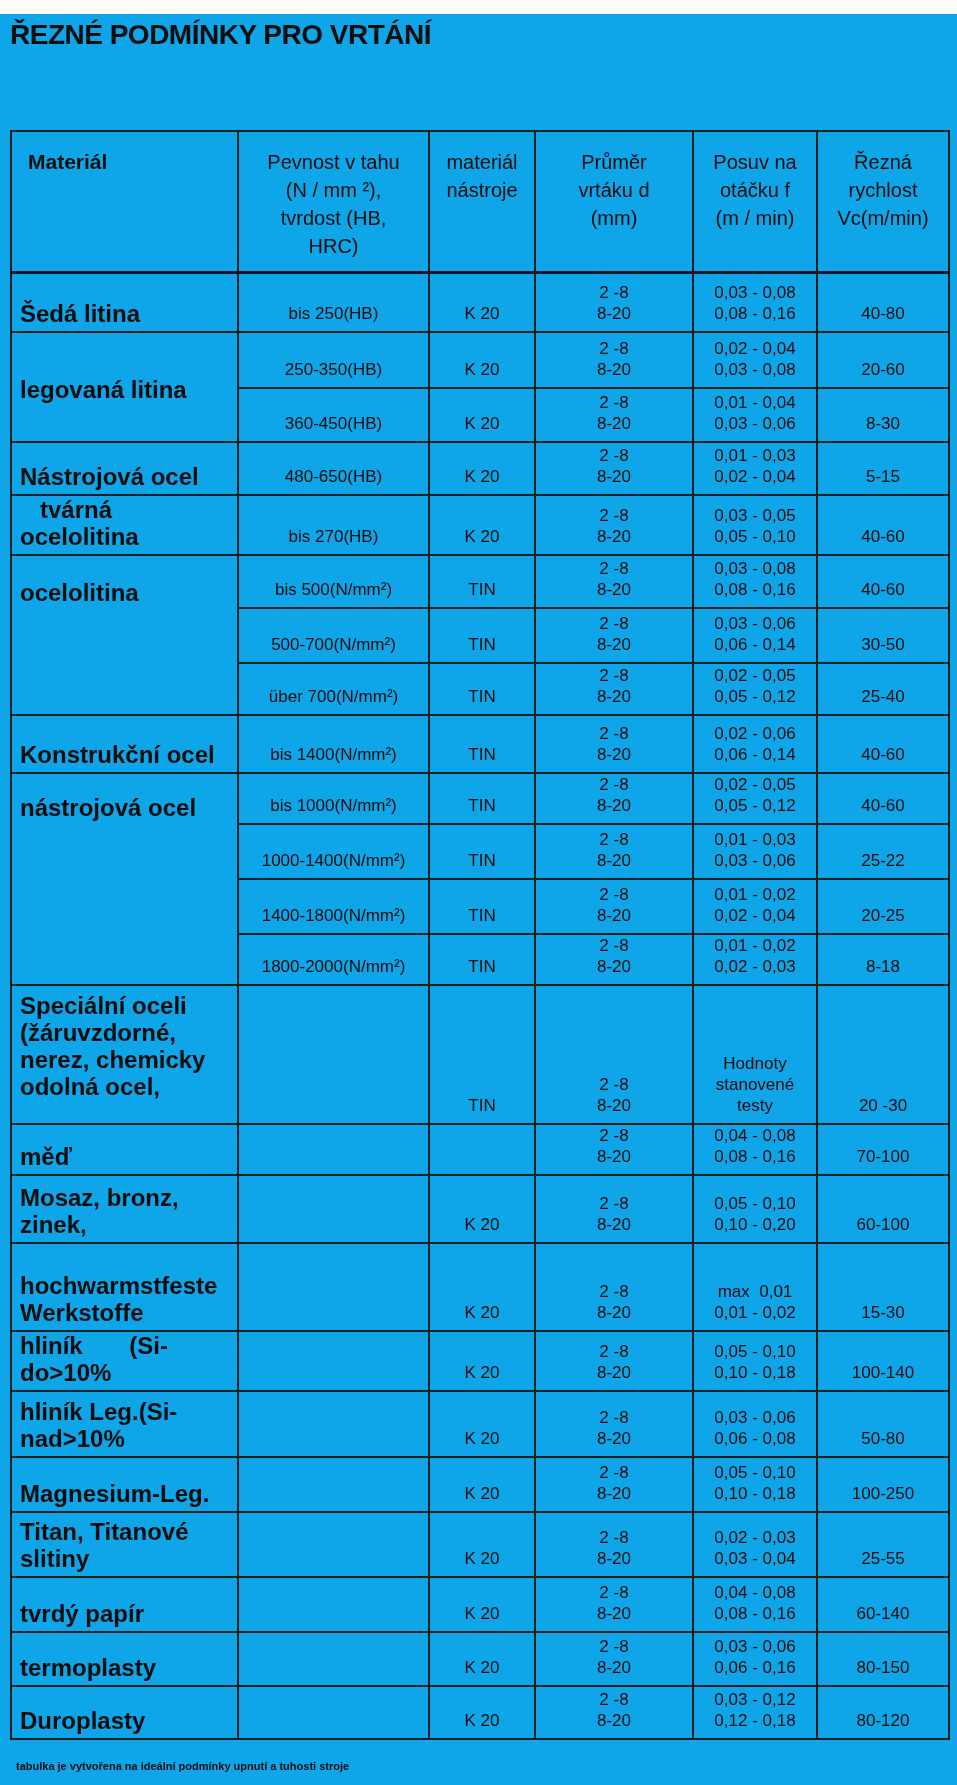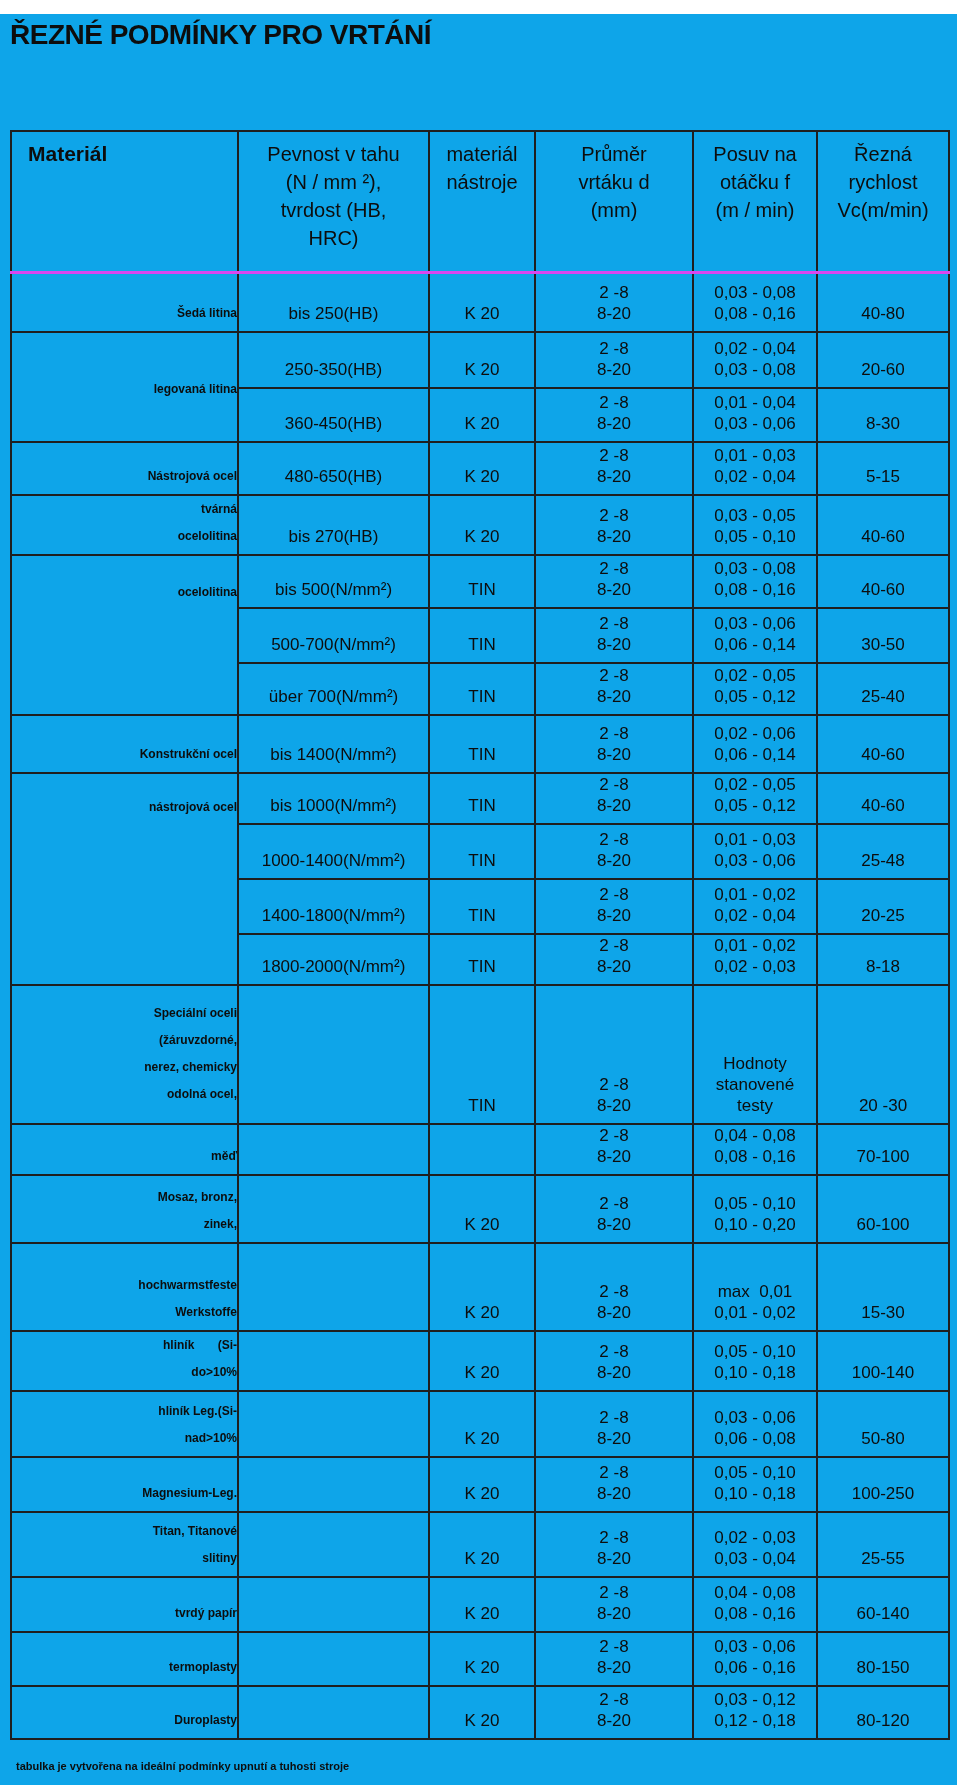--- a/index.html
+++ b/index.html
@@ -30,36 +30,36 @@
   col.w-diameter { width: 158px; }
   col.w-feed     { width: 124px; }
   col.w-speed    { width: 132px; }
 
   th, td { border: 2px solid #1f1f1f; padding: 0; overflow: hidden; }
 
   thead tr { height: 141px; }
   thead th {
     vertical-align: top; text-align: center;
     font-weight: normal; font-size: 20px; line-height: 28px;
-    padding-top: 8px; white-space: pre-line;
-    border-bottom: 3px solid #d946ef;
+    padding-top: 16px; white-space: pre-line;
+    border-bottom: 3px solid #0f172a;
   }
   thead th.h-material {
     text-align: left; padding-left: 16px;
     font-weight: bold; font-size: 21px;
   }
 
   tbody td {
     vertical-align: bottom; text-align: center;
     font-size: 17px; line-height: 21px;
     padding-bottom: 7px; white-space: pre-wrap;
   }
   tbody td.c-material {
-    text-align: right; padding-left: 8px;
-    font-weight: bold; font-size: 12px; line-height: 27px;
+    text-align: left; padding-left: 8px;
+    font-weight: bold; font-size: 24px; line-height: 27px;
     padding-bottom: 4px;
   }
 
   .footnote {
     position: absolute; left: 16px; top: 1746px;
     font-size: 11px; font-weight: bold; white-space: nowrap;
   }
 </style>
 </head>
 <body>
@@ -196,42 +196,42 @@
 0,05 - 0,12</td>
           <td class="c-speed">40-60</td>
         </tr>
         <tr style="height: 55px;">
           <td class="c-strength">1000-1400(N/mm²)</td>
           <td class="c-tool">TIN</td>
           <td class="c-diameter">2 -8
 8-20</td>
           <td class="c-feed">0,01 - 0,03
 0,03 - 0,06</td>
-          <td class="c-speed">25-48</td>
+          <td class="c-speed">25-22</td>
         </tr>
         <tr style="height: 55px;">
           <td class="c-strength">1400-1800(N/mm²)</td>
           <td class="c-tool">TIN</td>
           <td class="c-diameter">2 -8
 8-20</td>
           <td class="c-feed">0,01 - 0,02
 0,02 - 0,04</td>
           <td class="c-speed">20-25</td>
         </tr>
         <tr style="height: 50px;">
           <td class="c-strength">1800-2000(N/mm²)</td>
           <td class="c-tool">TIN</td>
           <td class="c-diameter">2 -8
 8-20</td>
           <td class="c-feed">0,01 - 0,02
 0,02 - 0,03</td>
           <td class="c-speed">8-18</td>
         </tr>
         <tr style="height: 139px;">
-          <td class="c-material" rowspan="1" style="vertical-align: top; padding-top: 14px;">Speciální oceli
+          <td class="c-material" rowspan="1" style="vertical-align: top; padding-top: 6px;">Speciální oceli
 (žáruvzdorné,
 nerez, chemicky
 odolná ocel,</td>
           <td class="c-strength"></td>
           <td class="c-tool">TIN</td>
           <td class="c-diameter">2 -8
 8-20</td>
           <td class="c-feed">Hodnoty
 stanovené
 testy</td>

